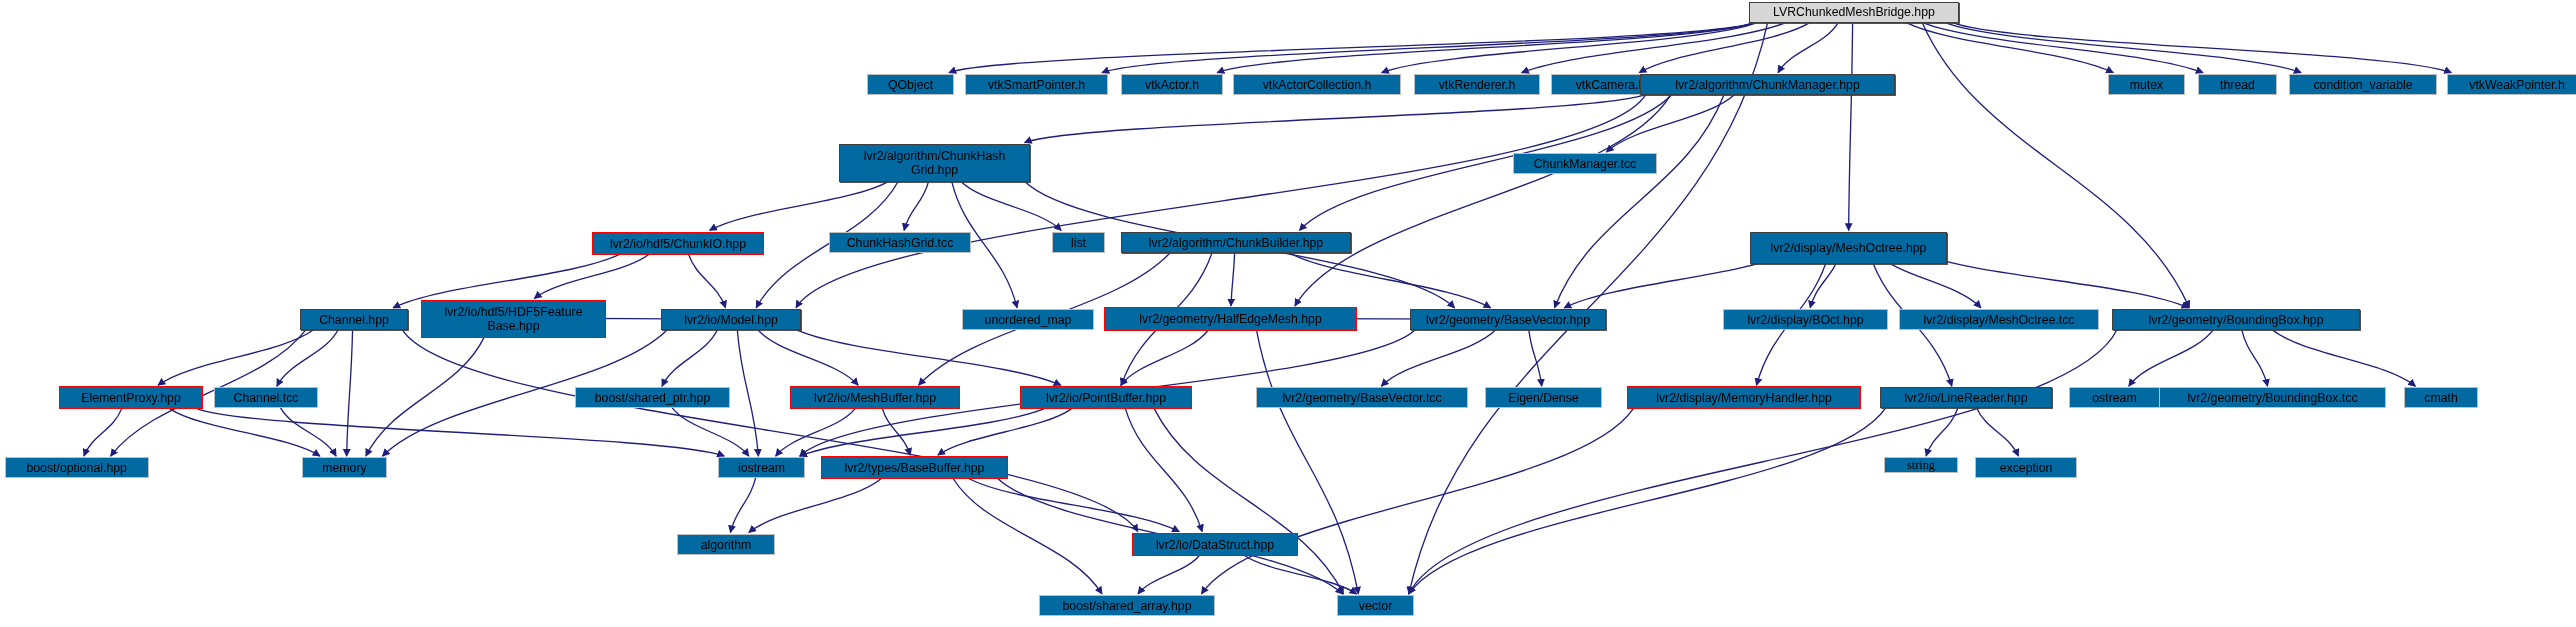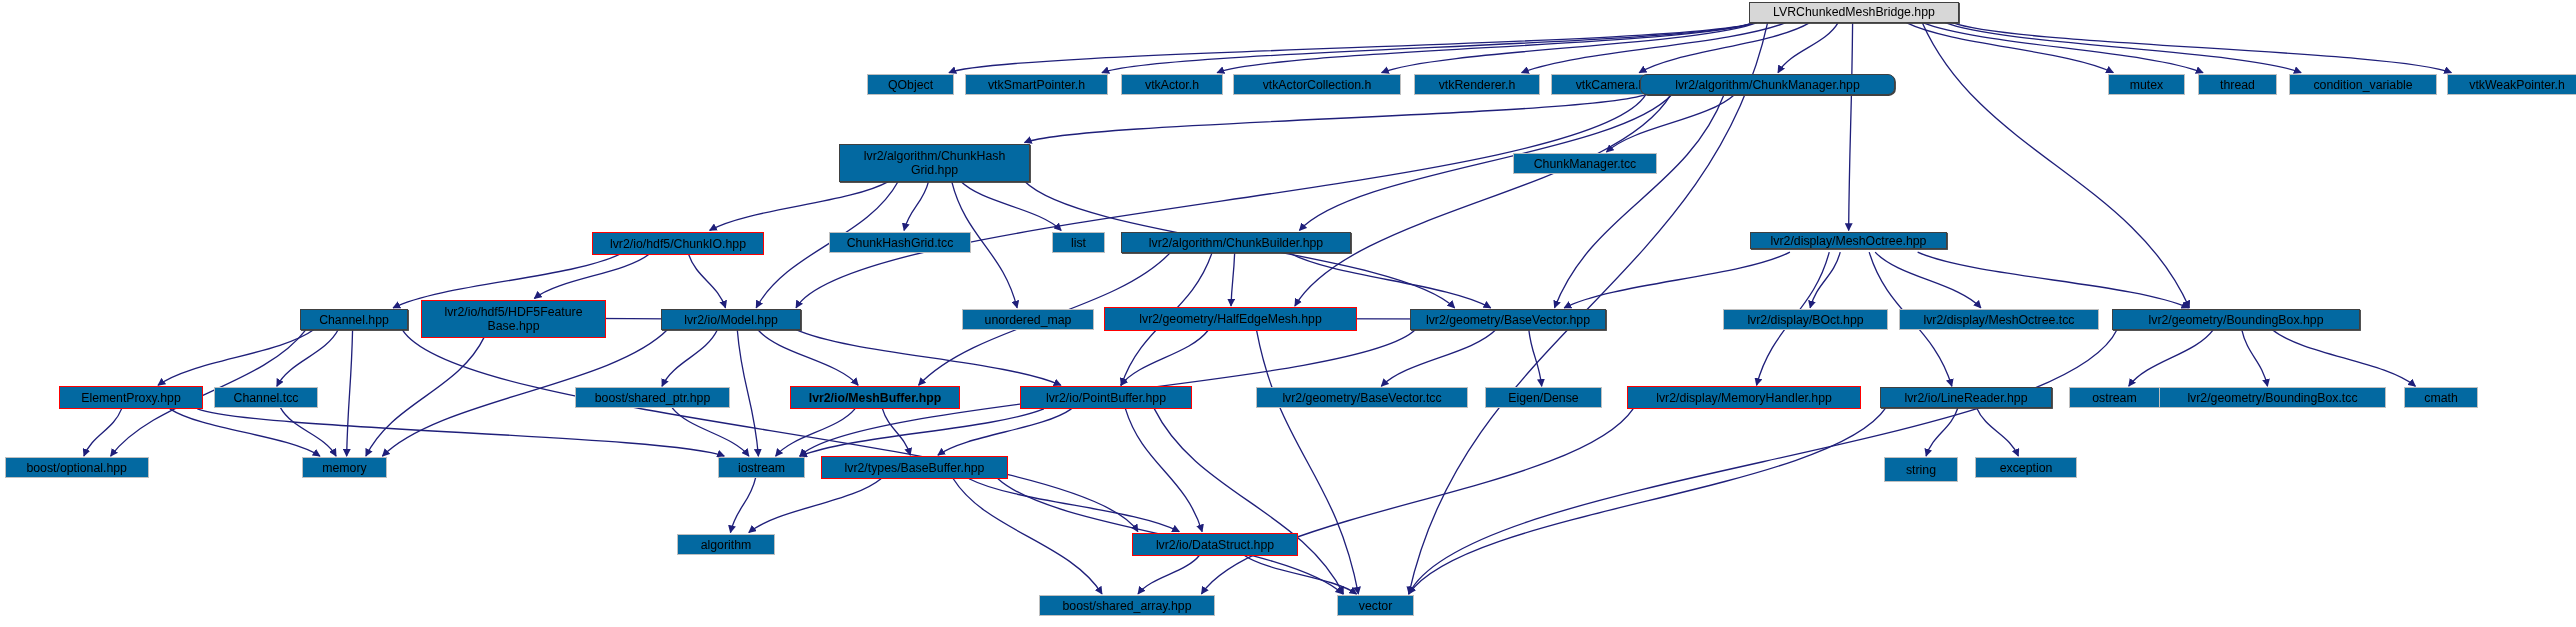--- a/index.html
+++ b/index.html
@@ -139,60 +139,60 @@
       </g>
   </svg>
   <div id="node-layer">
       <div class="node root" style="left: 1749px; top: 1.9px; width: 210px; height: 21px; text-align: right;">LVRChunkedMeshBridge.hpp</div>
       <div class="node sys" style="left: 867px; top: 74px; width: 87px; height: 21px;">QObject</div>
       <div class="node sys" style="left: 965px; top: 74px; width: 143px; height: 21px;">vtkSmartPointer.h</div>
       <div class="node sys" style="left: 1121px; top: 74px; width: 102px; height: 21px;">vtkActor.h</div>
       <div class="node sys" style="left: 1233px; top: 74px; width: 168px; height: 21px;">vtkActorCollection.h</div>
       <div class="node sys" style="left: 1414px; top: 74px; width: 126px; height: 21px;">vtkRenderer.h</div>
       <div class="node sys" style="left: 1551px; top: 74px; width: 119px; height: 21px;">vtkCamera.h</div>
-      <div class="node key" style="left: 1640px; top: 74px; width: 255px; height: 21px; border-radius: 7px;">lvr2/algorithm/ChunkManager.hpp</div>
+      <div class="node key" style="left: 1640px; top: 74px; width: 255px; height: 21px;">lvr2/algorithm/ChunkManager.hpp</div>
       <div class="node sys" style="left: 2108px; top: 74px; width: 77px; height: 21px;">mutex</div>
       <div class="node sys" style="left: 2198px; top: 74px; width: 79px; height: 21px;">thread</div>
       <div class="node sys" style="left: 2289px; top: 74px; width: 148px; height: 21px;">condition_variable</div>
       <div class="node sys" style="left: 2447px; top: 74px; width: 140px; height: 21px;">vtkWeakPointer.h</div>
       <div class="node key" style="left: 839px; top: 144px; width: 191px; height: 38px;">lvr2/algorithm/ChunkHash
 Grid.hpp</div>
       <div class="node sys" style="left: 1513px; top: 153px; width: 144px; height: 21px;">ChunkManager.tcc</div>
-      <div class="node key" style="left: 1750px; top: 232px; width: 197px; height: 17px;">lvr2/display/MeshOctree.hpp</div>
+      <div class="node key" style="left: 1750px; top: 232px; width: 197px; height: 32px;">lvr2/display/MeshOctree.hpp</div>
       <div class="node lvr" style="left: 592px; top: 232px; width: 172px; height: 23px;">lvr2/io/hdf5/ChunkIO.hpp</div>
       <div class="node sys" style="left: 829px; top: 232px; width: 142px; height: 21px;">ChunkHashGrid.tcc</div>
       <div class="node sys" style="left: 1052px; top: 232px; width: 53px; height: 21px;">list</div>
       <div class="node key" style="left: 1121px; top: 232px; width: 230px; height: 21px;">lvr2/algorithm/ChunkBuilder.hpp</div>
       <div class="node key" style="left: 300px; top: 309px; width: 108px; height: 21px;">Channel.hpp</div>
       <div class="node lvr" style="left: 421px; top: 300px; width: 185px; height: 38px;">lvr2/io/hdf5/HDF5Feature
 Base.hpp</div>
       <div class="node key" style="left: 661px; top: 309px; width: 140px; height: 21px;">lvr2/io/Model.hpp</div>
       <div class="node sys" style="left: 962px; top: 309px; width: 132px; height: 21px;">unordered_map</div>
       <div class="node lvr" style="left: 1104px; top: 307px; width: 253px; height: 23.6px;">lvr2/geometry/HalfEdgeMesh.hpp</div>
       <div class="node key" style="left: 1410px; top: 309px; width: 196px; height: 21px;">lvr2/geometry/BaseVector.hpp</div>
       <div class="node sys" style="left: 1723px; top: 309px; width: 165px; height: 21px;">lvr2/display/BOct.hpp</div>
       <div class="node sys" style="left: 1899px; top: 309px; width: 200px; height: 21px;">lvr2/display/MeshOctree.tcc</div>
       <div class="node key" style="left: 2112px; top: 309px; width: 248px; height: 21px;">lvr2/geometry/BoundingBox.hpp</div>
       <div class="node lvr" style="left: 59px; top: 386px; width: 144px; height: 23px;">ElementProxy.hpp</div>
       <div class="node sys" style="left: 214px; top: 387px; width: 104px; height: 21px;">Channel.tcc</div>
       <div class="node sys" style="left: 575px; top: 387px; width: 155px; height: 21px;">boost/shared_ptr.hpp</div>
-      <div class="node lvr" style="left: 790px; top: 386px; width: 170px; height: 23px; font-weight: bold;">lvr2/io/MeshBuffer.hpp</div>
+      <div class="node lvr" style="left: 790px; top: 386px; width: 170px; height: 23px;">lvr2/io/MeshBuffer.hpp</div>
       <div class="node lvr" style="left: 1020px; top: 386px; width: 172px; height: 23px;">lvr2/io/PointBuffer.hpp</div>
       <div class="node sys" style="left: 1256px; top: 387px; width: 212px; height: 21px;">lvr2/geometry/BaseVector.tcc</div>
       <div class="node sys" style="left: 1485px; top: 387px; width: 117px; height: 21px;">Eigen/Dense</div>
       <div class="node lvr" style="left: 1627px; top: 386px; width: 234px; height: 23px;">lvr2/display/MemoryHandler.hpp</div>
       <div class="node key" style="left: 1880px; top: 387px; width: 172px; height: 21px;">lvr2/io/LineReader.hpp</div>
       <div class="node sys" style="left: 2069px; top: 387px; width: 91px; height: 21px;">ostream</div>
       <div class="node sys" style="left: 2159px; top: 387px; width: 227px; height: 21px;">lvr2/geometry/BoundingBox.tcc</div>
       <div class="node sys" style="left: 2404px; top: 387px; width: 74px; height: 21px;">cmath</div>
       <div class="node sys" style="left: 4.7px; top: 457px; width: 144px; height: 21px;">boost/optional.hpp</div>
       <div class="node sys" style="left: 302px; top: 457px; width: 85px; height: 21px;">memory</div>
       <div class="node sys" style="left: 718px; top: 457px; width: 87px; height: 21px;">iostream</div>
       <div class="node lvr" style="left: 821px; top: 456px; width: 187px; height: 23px;">lvr2/types/BaseBuffer.hpp</div>
-      <div class="node sys" style="left: 1884px; top: 457px; width: 74px; height: 25px;">string</div>
+      <div class="node sys" style="left: 1884px; top: 457px; width: 74px; height: 16px; font-family: Liberation Serif, serif;">string</div>
       <div class="node sys" style="left: 1975px; top: 457px; width: 102px; height: 21px;">exception</div>
       <div class="node sys" style="left: 677px; top: 534px; width: 98px; height: 21px;">algorithm</div>
       <div class="node lvr" style="left: 1132px; top: 533px; width: 166px; height: 23px;">lvr2/io/DataStruct.hpp</div>
       <div class="node sys" style="left: 1039px; top: 595px; width: 176px; height: 21px;">boost/shared_array.hpp</div>
       <div class="node sys" style="left: 1337px; top: 595px; width: 77px; height: 21px;">vector</div>
     </div>
 </div>
 
 
 </body></html>

